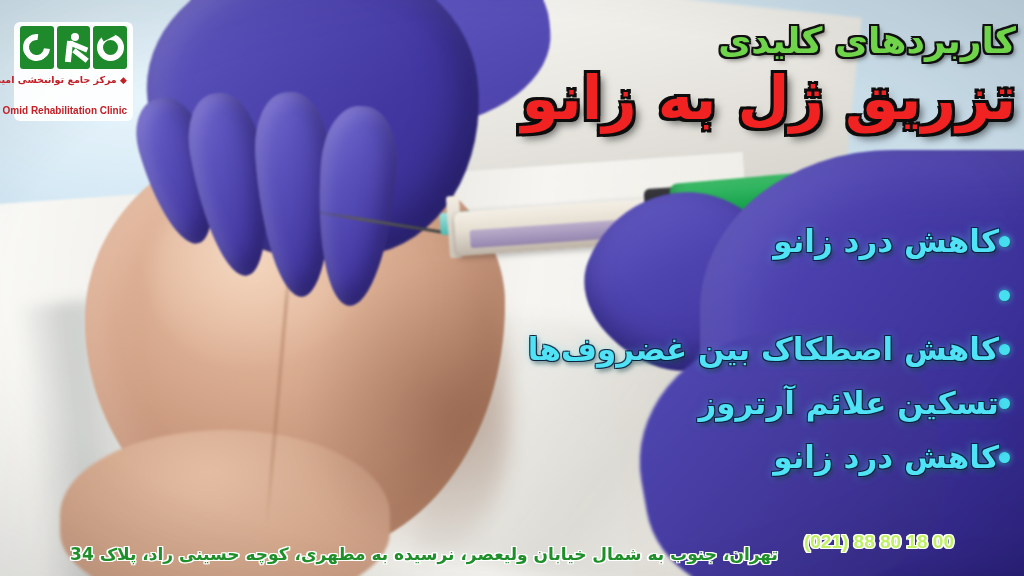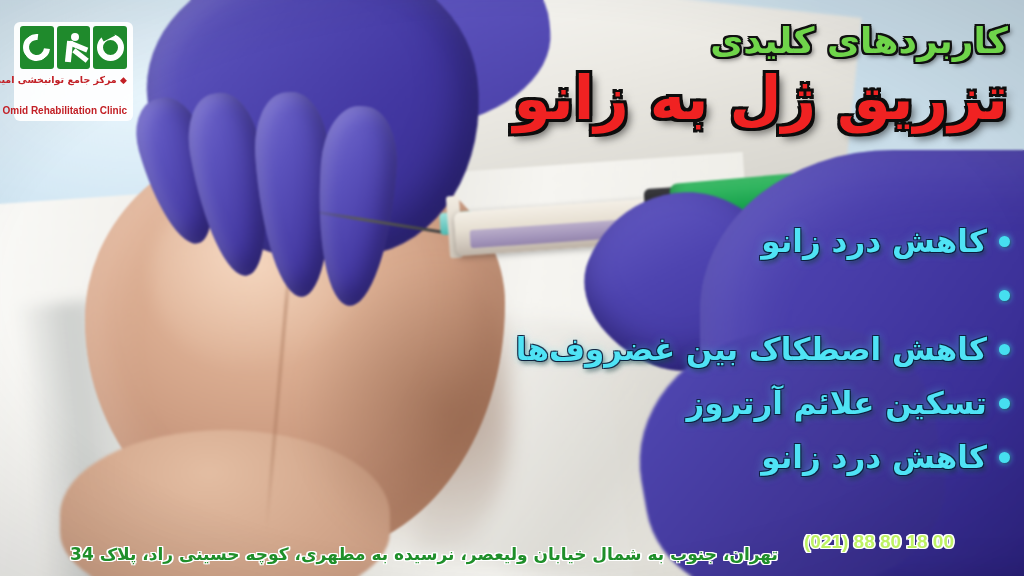--- a/index.html
+++ b/index.html
@@ -262,21 +262,21 @@
   .logo-fa .dot { color:#c22026; font-size:9px; }
   .logo-en {
     margin-top:20px;
     color:#c22026; font-size:10px; font-weight:700;
     font-family:"Liberation Sans",sans-serif;
     white-space:nowrap;
   }
 
   
   .head-wrap {
-    position:absolute; right:16px; top:22px;
+    position:absolute; right:8px; top:22px;
     text-align:right; direction:rtl;
     width:560px;
   }
   .kicker {
     font-size:36px; font-weight:700; color:#6fd44a;
     line-height:1.05;
     font-family:"DejaVu Sans",sans-serif;
     text-shadow:
        2px 0 0 #111, -2px 0 0 #111, 0 2px 0 #111, 0 -2px 0 #111,
        2px 2px 0 #111, -2px 2px 0 #111, 2px -2px 0 #111, -2px -2px 0 #111,
@@ -294,21 +294,21 @@
   }
 
   
   .bullets {
     position:absolute; right:14px; top:214px;
     direction:rtl; text-align:right;
     width:690px;
   }
   .bullet-row {
     display:flex; align-items:center; justify-content:flex-start;
-    gap:12px;
+    gap:0;
     height:54px;
   }
   .bullet-dot {
     flex:0 0 auto;
     width:11px; height:11px; border-radius:50%;
     background:#46dff0;
     box-shadow:0 0 6px rgba(70,223,240,.9), 1px 1px 2px rgba(0,0,0,.55);
   }
   .bullet-text {
     font-size:31px; font-weight:700; color:#4fe3f5;

